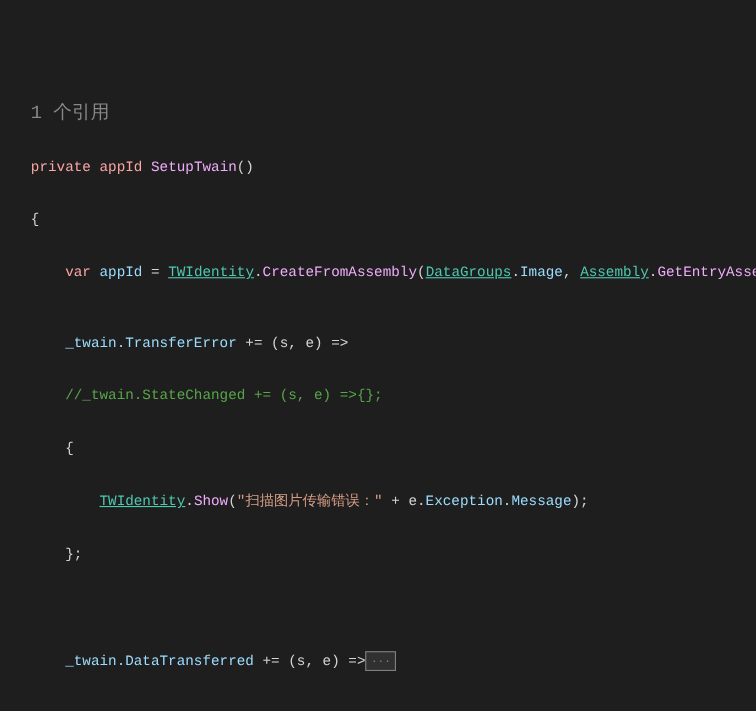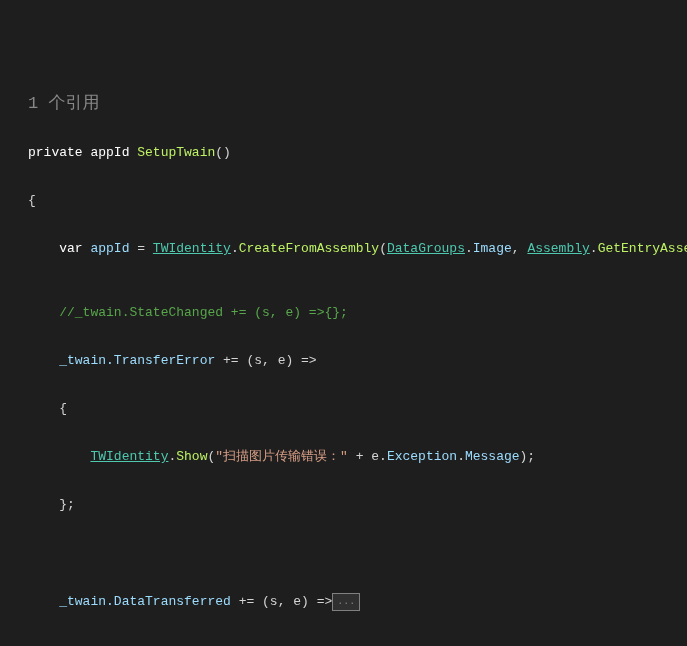--- a/index.html
+++ b/index.html
@@ -21,23 +21,23 @@
   }
   .line {
     display: flex;
     min-height: 16px;
     position: relative;
   }
   .code {
     flex: 1;
     white-space: pre;
   }
-  .keyword { color: #ffffff; margin-top: 48px; }
+  .keyword { color: #fca5a5; margin-top: 48px; }
   .type { color: #4ec9b0; text-decoration: underline; }
-  .method { color: #bef264; }
+  .method { color: #f0abfc; }
   .string { color: #d69d85; }
   .comment { color: #57a64a; }
   .ident { color: #9cdcfe; text-align: right; }
   .plain { color: #d4d4d4; }
   .punct { color: #d4d4d4; }
   .collapsed-box {
     border: 1px solid #808080;
     background: #303030;
     color: #808080;
     font-size: 10px;
@@ -55,23 +55,23 @@
 
 <div class="line"><span class="code"><span style="color:#888;font-size:17px;">1 个引用</span></span></div>
 
 <div class="line"><span class="code"><span class="keyword">private</span> <span class="keyword">appId</span> <span class="method">SetupTwain</span><span class="plain">()</span></span></div>
 
 <div class="line"><span class="code"><span class="punct">{</span></span></div>
 
 <div class="line"><span class="code">    <span class="keyword">var</span> <span class="ident">appId</span><span class="plain"> = </span><span class="type">TWIdentity</span><span class="plain">.</span><span class="method">CreateFromAssembly</span><span class="plain">(</span><span class="type">DataGroups</span><span class="plain">.</span><span class="ident">Image</span><span class="plain">, </span><span class="type">Assembly</span><span class="plain">.</span><span class="method">GetEntryAssembly(</span></span></div>
 
 
+<div class="line"><span class="code">    <span class="ident">_twain.</span><span class="ident">TransferError</span><span class="plain"> += (s, e) =&gt;</span></span></div>
+
 <div class="line"><span class="code">    <span class="comment">//_twain.StateChanged += (s, e) =&gt;{};</span></span></div>
-
-<div class="line"><span class="code">    <span class="ident">_twain.</span><span class="ident">TransferError</span><span class="plain"> += (s, e) =&gt;</span></span></div>
 
 <div class="line"><span class="code">    <span class="punct">{</span></span></div>
 
 <div class="line"><span class="code">        <span class="type">TWIdentity</span><span class="plain">.</span><span class="method">Show</span><span class="plain">(</span><span class="string">"扫描图片传输错误："</span><span class="plain"> + e.</span><span class="ident">Exception</span><span class="plain">.</span><span class="ident">Message</span><span class="plain">);</span></span></div>
 
 <div class="line"><span class="code">    <span class="punct">};</span></span></div>
 
 <div class="line"><span class="code"> </span></div>
 
 <div class="line"><span class="code">    <span class="ident">_twain.</span><span class="ident">DataTransferred</span><span class="plain"> += (s, e) =&gt;</span><span class="collapsed-box">...</span></span></div>

